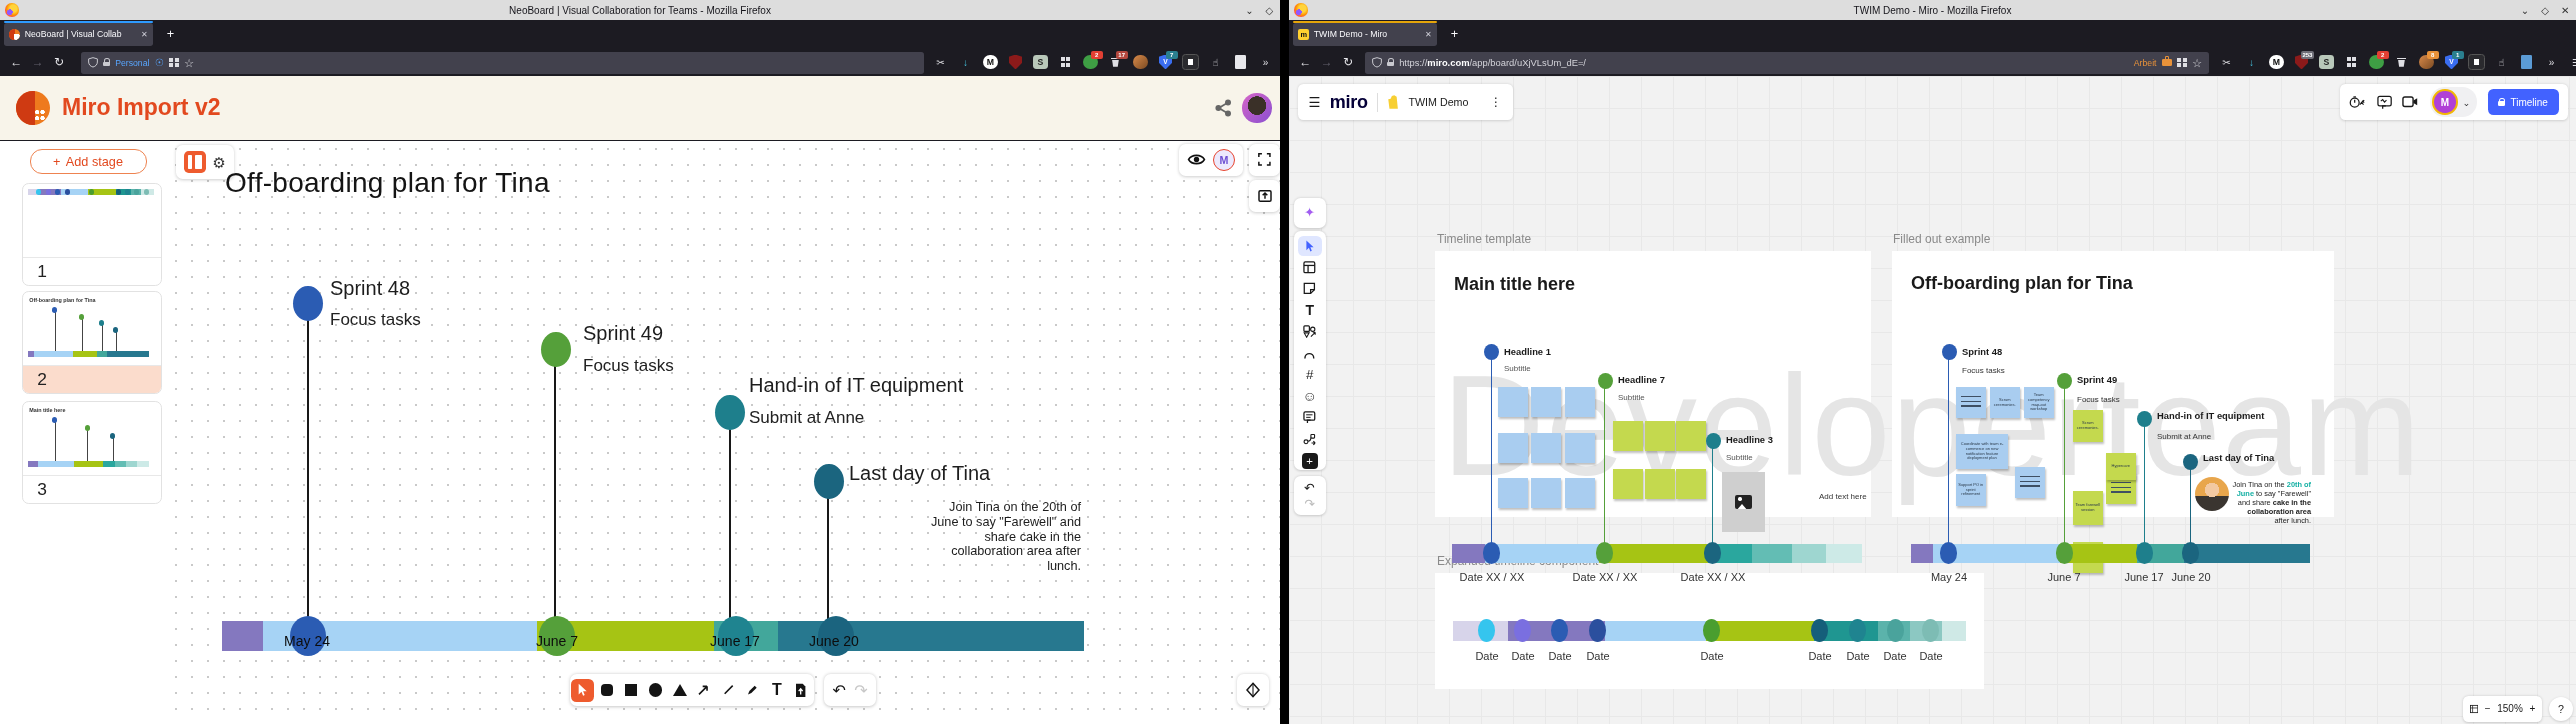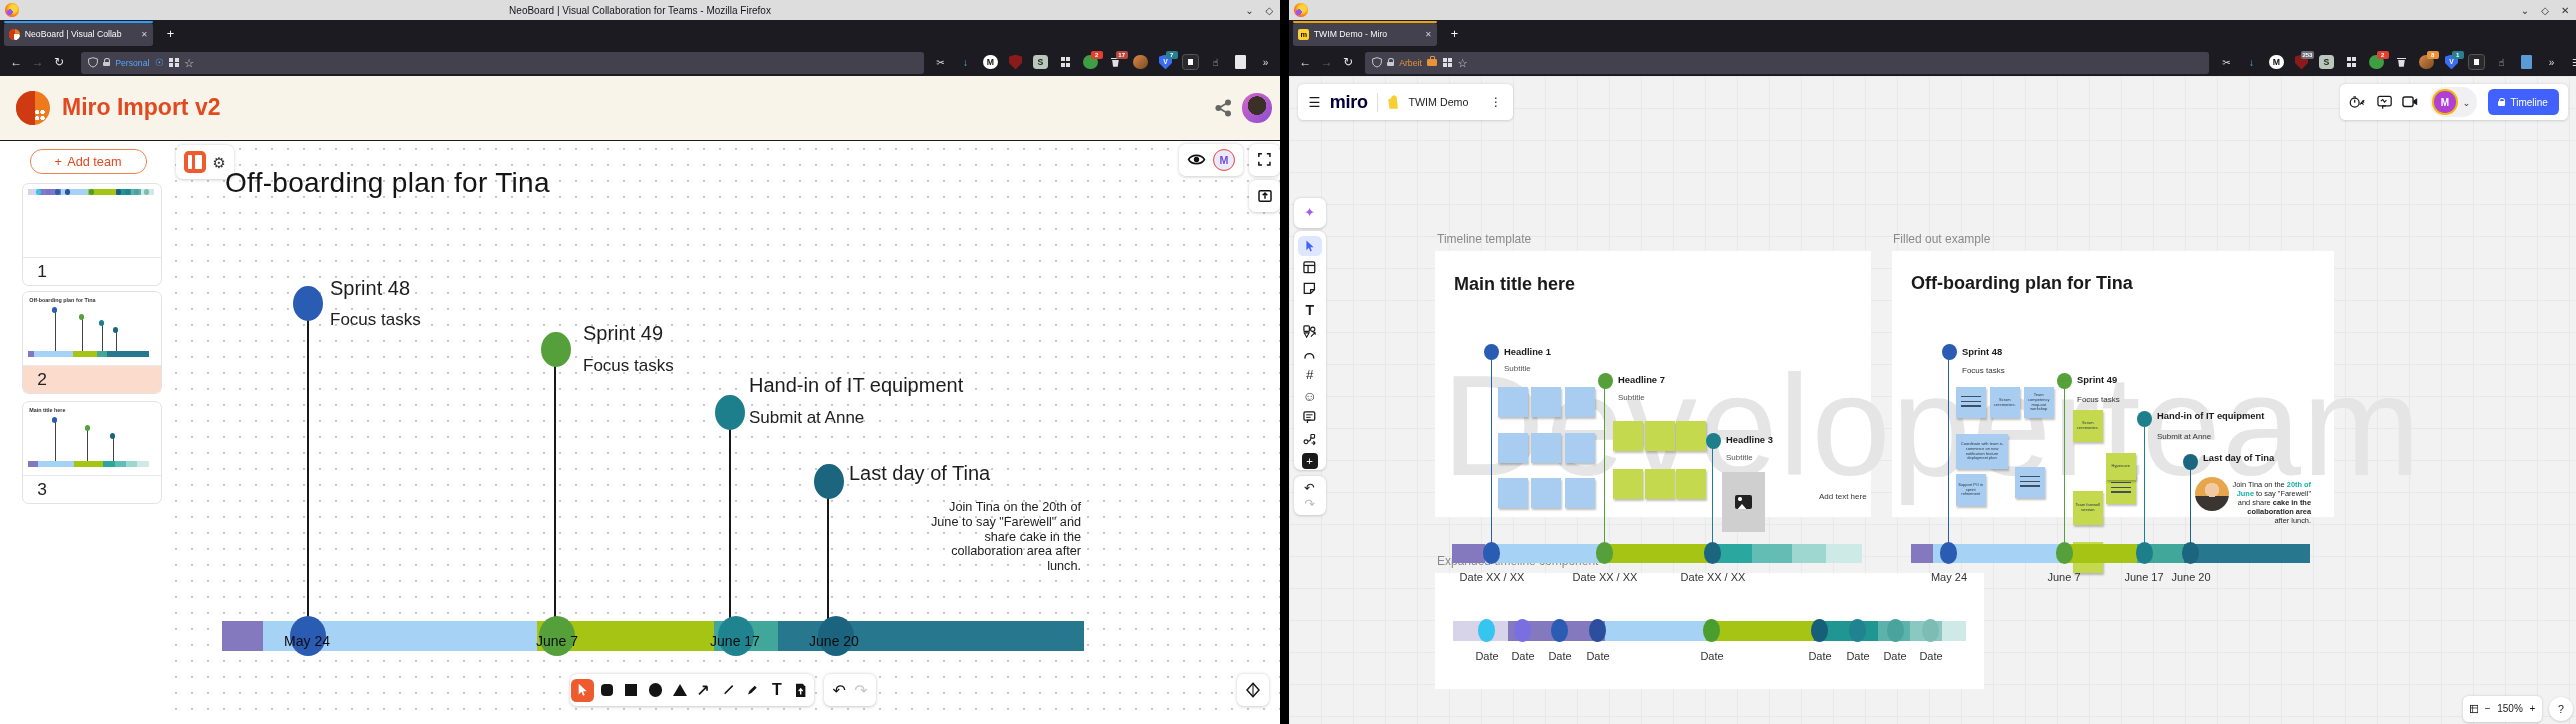--- a/index.html
+++ b/index.html
@@ -234,21 +234,21 @@
           <circle cx="18" cy="18.5" r="2.6"></circle>
       </g>
     </svg>
     <div class="abs" style="left:1242px;top:17.4px;width:29.5px;height:29.5px;border-radius:50%;
       background:radial-gradient(circle at 50% 42%,#3a3028 0 40%,transparent 41%),linear-gradient(135deg,#d665c8,#8a4fd0);"></div>
   </div>
   <div class="nb-body">
     <div class="nb-canvas"></div>
     <div class="addslide">
       <span>+</span>
-      <span>Add team</span>
+      <span>Add stage</span>
     </div>
 
     <div class="slidecard" style="top:42px;">
       <div class="minibar" style="left:5.4px;top:5.4px;width:126px;">
         <div class="barseg" style="width:8%;background:#d7d4ea;"></div>
           <div class="barseg" style="width:18%;background:#8478bf;"></div>
         <div class="barseg" style="width:22%;background:#a6d3f5;"></div>
           <div class="barseg" style="width:22%;background:#a6c414;"></div>
         <div class="barseg" style="width:12%;background:#1f9691;"></div>
           <div class="barseg" style="width:8%;background:#5bb3ab;"></div>
@@ -424,20 +424,21 @@
         <path d="M12 2 L21 12 L12 22 L3 12 Z" fill="none" stroke="#141414" stroke-width="2.2"></path>
         <path d="M12 2 L12 22" stroke="#141414" stroke-width="1.6"></path>
       </svg>
     </div>
   </div>
 </div>
 
 <div class="window" style="left:1289px;width:1287px;">
   <div class="titlebar">
     <div class="fficon"></div>
+    <div class="wtitle">TWIM Demo - Miro - Mozilla Firefox</div>
     <div class="winctl">
       <span>⌄</span>
       <span>◇</span>
       <span>✕</span>
     </div>
   </div>
   <div class="tabbar">
     <div class="tab" style="width:144px;">
       <div class="topline" style="background:#e5a50a;"></div>
       <span style="width:10.7px;height:10.7px;background:#ffd02f;border-radius:2px;color:#111;font-weight:700;font-size:7.4px;
@@ -450,20 +451,21 @@
   <div class="navbar">
     <span class="navbtn" style="margin-left:5.4px;">←</span>
     <span class="navbtn dim">→</span>
     <span class="navbtn">↻</span>
   </div>
   <div class="urlbar" style="left:76px;top:52px;width:844px;">
     <svg class="nshield" viewBox="0 0 16 17">
       <path d="M8 1 L15 3 V8 C15 12 12 15 8 16 C4 15 1 12 1 8 V3 Z" fill="none" stroke="#c9c9cf" stroke-width="1.6"></path>
     </svg>
     <span class="locki"></span>
+    <span class="urltxt"><span>https://</span><b>miro.com</b><span>/app/board/uXjVLsUm_dE=/</span></span>
     <span class="containerlbl" style="color:#e8923a;">Arbeit</span>
     <span class="briefcase"></span>
     <span class="gridico"></span>
     <span class="mini-ico" style="font-size:11.4px;">☆</span>
   </div>
   <div class="exticons" style="left:928px;">
     <div class="ext">✂</div>
     <div class="ext" style="color:#45c4e0;font-weight:700;">↓</div>
     <div class="ext">
         <span class="eshape" style="background:#fff;color:#111;border-radius:50%;">M</span>

